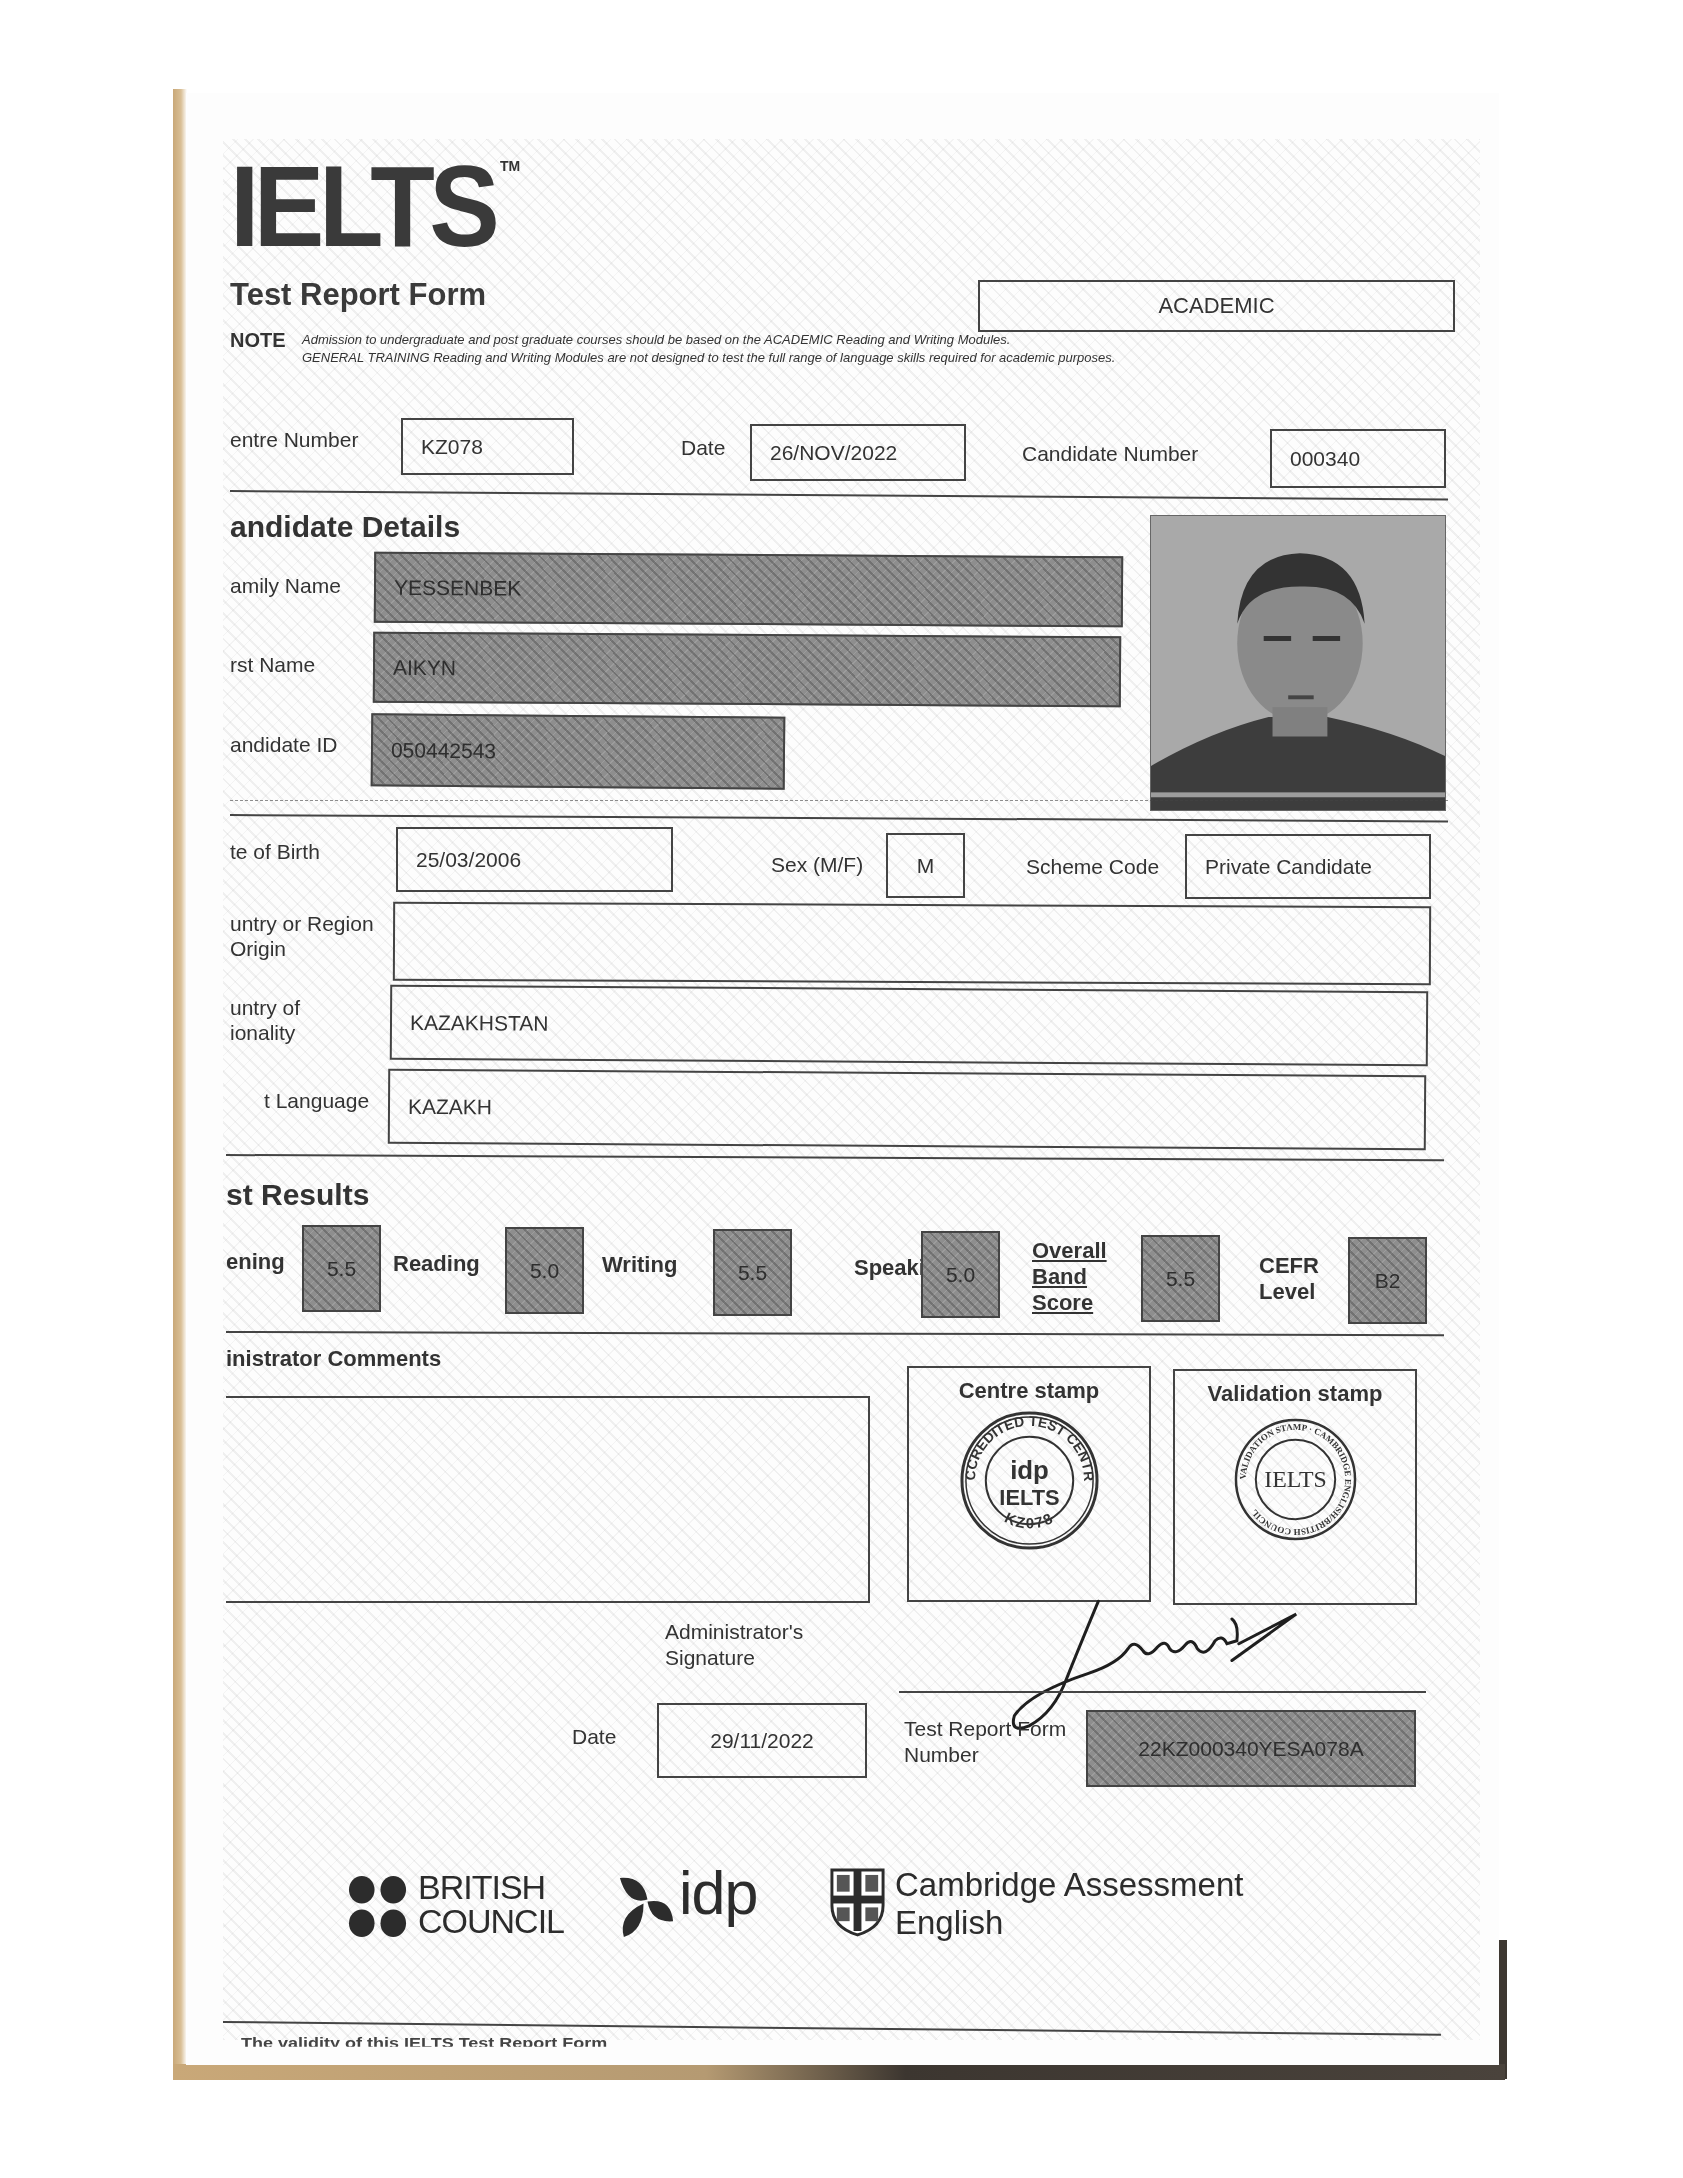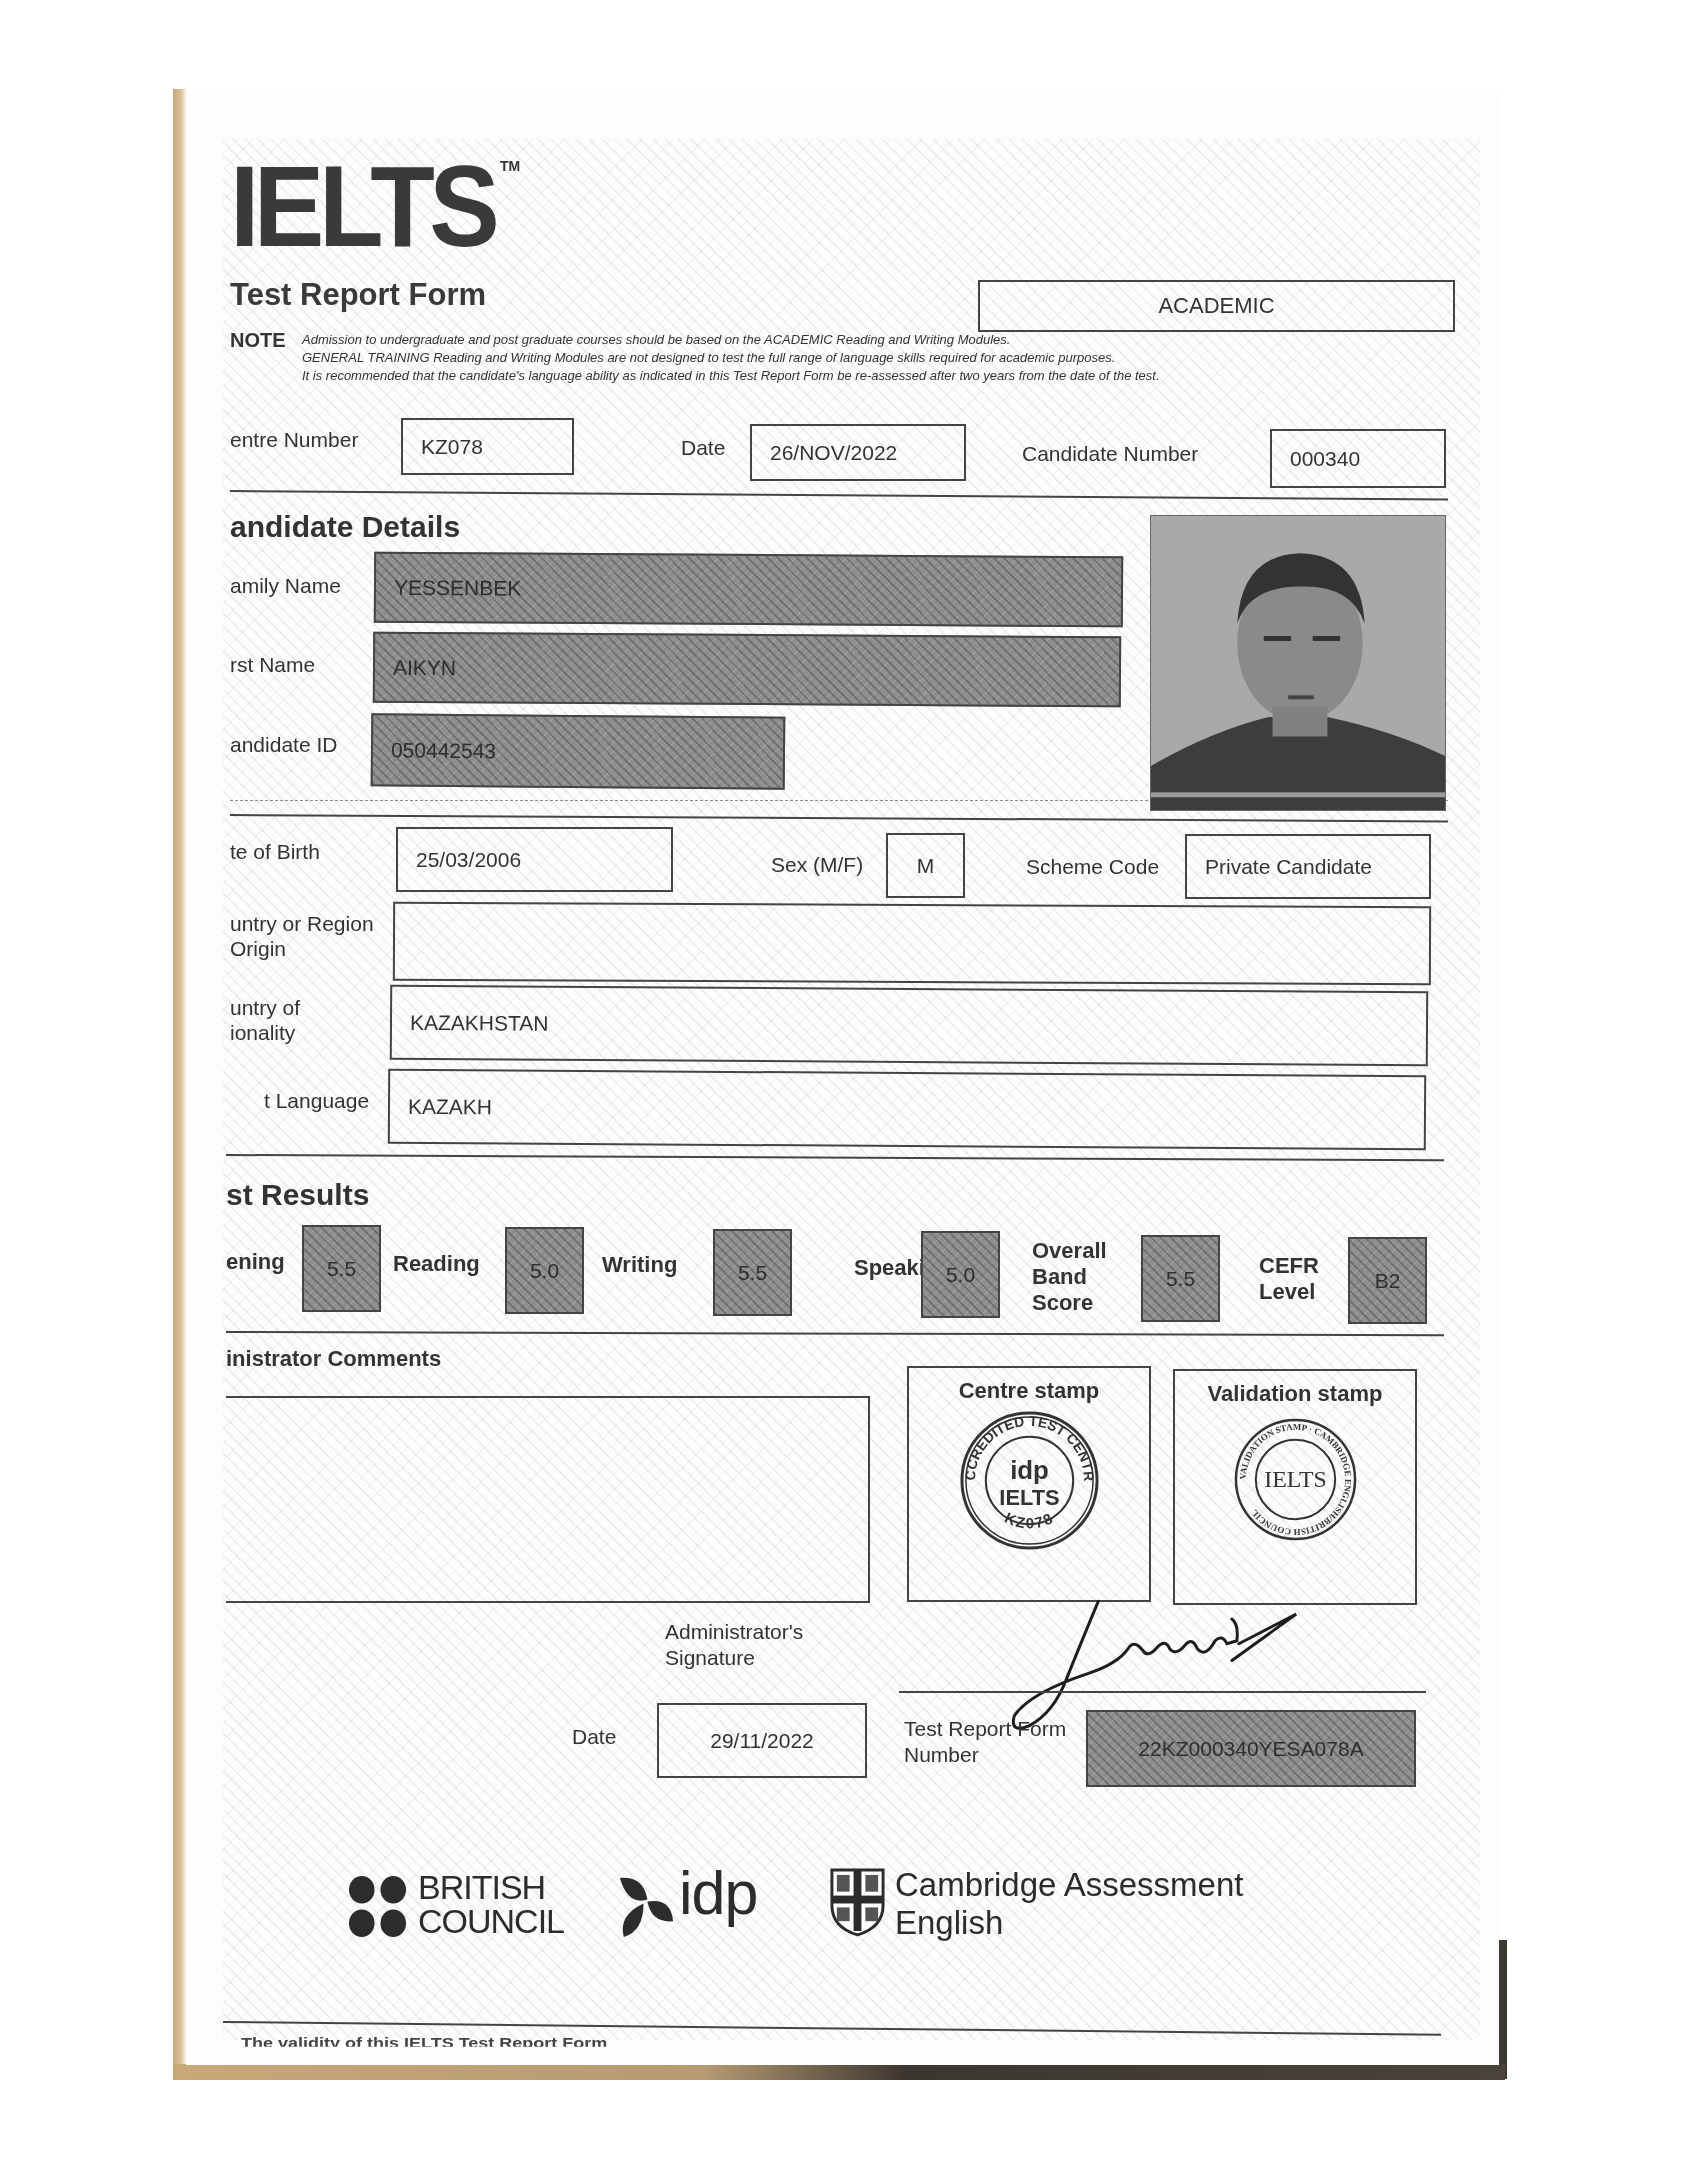--- a/index.html
+++ b/index.html
@@ -46,21 +46,20 @@
 <div class="guilloche"></div>
 
 <div class="abs logo">IELTS</div>
 <div class="abs tm">TM</div>
 <div class="abs trf-title">Test Report Form</div>
 <div class="abs module-box">ACADEMIC</div>
 <div class="abs note-label">NOTE</div>
 <div class="abs note-text">
   <div>Admission to undergraduate and post graduate courses should be based on the ACADEMIC Reading and Writing Modules.</div>
   <div>GENERAL TRAINING Reading and Writing Modules are not designed to test the full range of language skills required for academic purposes.</div>
-  <div>It is recommended that the candidate's language ability as indicated in this Test Report Form be re-assessed after two years from the date of the test.</div>
 </div>
 
 <div class="abs label" style="left:230px;top:428px;">entre Number</div>
 <div class="abs box" style="left:401px;top:418px;width:173px;height:57px;">KZ078</div>
 <div class="abs label" style="left:681px;top:436px;">Date</div>
 <div class="abs box" style="left:750px;top:424px;width:216px;height:57px;">26/NOV/2022</div>
 <div class="abs label" style="left:1022px;top:442px;">Candidate Number</div>
 <div class="abs box" style="left:1270px;top:429px;width:176px;height:59px;">000340</div>
 <div class="abs rule" style="left:230px;top:490px;width:1218px;transform:rotate(0.4deg);transform-origin:left;"></div>
 
@@ -112,21 +111,21 @@
 
 <div class="abs section-title" style="left:226px;top:1178px;">st Results</div>
 <div class="abs score-label" style="left:226px;top:1249px;">ening</div>
 <div class="abs box shaded center score-box" style="left:302px;top:1225px;">5.5</div>
 <div class="abs score-label" style="left:393px;top:1251px;">Reading</div>
 <div class="abs box shaded center score-box" style="left:505px;top:1227px;">5.0</div>
 <div class="abs score-label" style="left:602px;top:1252px;">Writing</div>
 <div class="abs box shaded center score-box" style="left:713px;top:1229px;">5.5</div>
 <div class="abs score-label" style="left:854px;top:1255px;">Speaking</div>
 <div class="abs box shaded center score-box" style="left:921px;top:1231px;">5.0</div>
-<div class="abs score-label" style="left:1032px;top:1238px;">
+<div class="abs score-label" style="left:1032px;top:1238px;text-decoration:underline;">
   <div>Overall</div>
   <div>Band</div>
   <div>Score</div>
 </div>
 <div class="abs box shaded center score-box" style="left:1141px;top:1235px;">5.5</div>
 <div class="abs score-label" style="left:1259px;top:1253px;">
   <div>CEFR</div>
   <div>Level</div>
 </div>
 <div class="abs box shaded center score-box" style="left:1348px;top:1237px;">B2</div>

